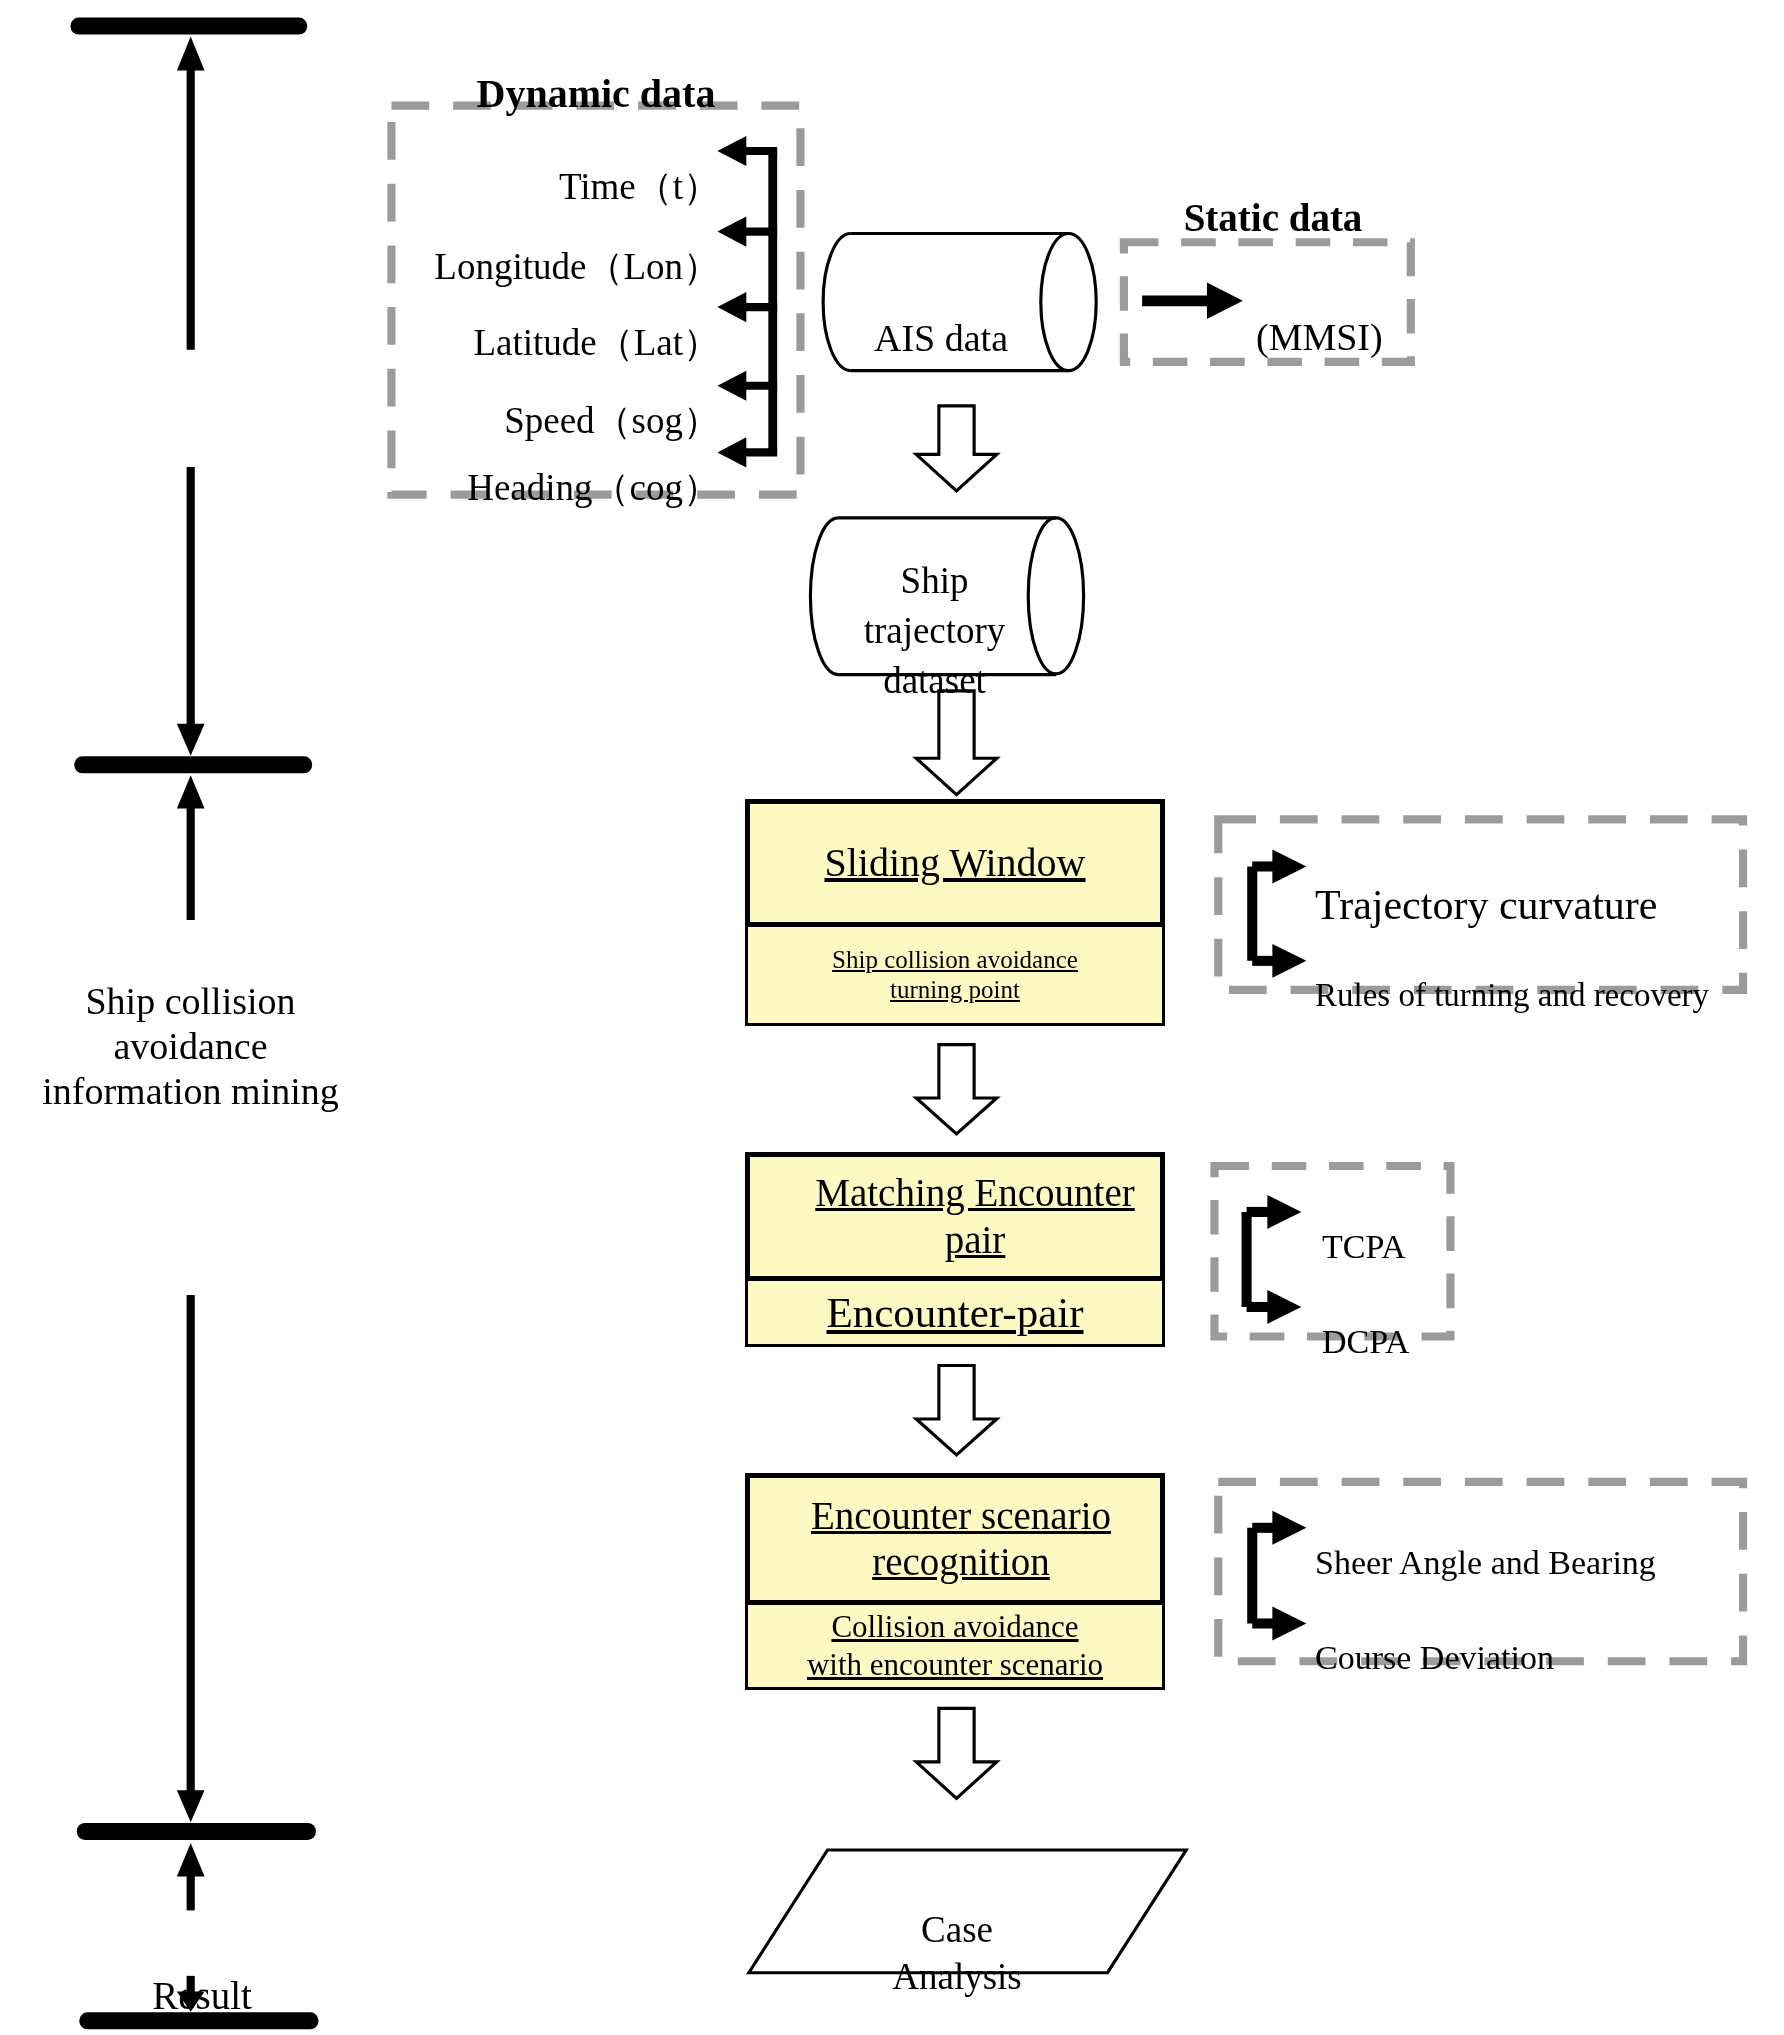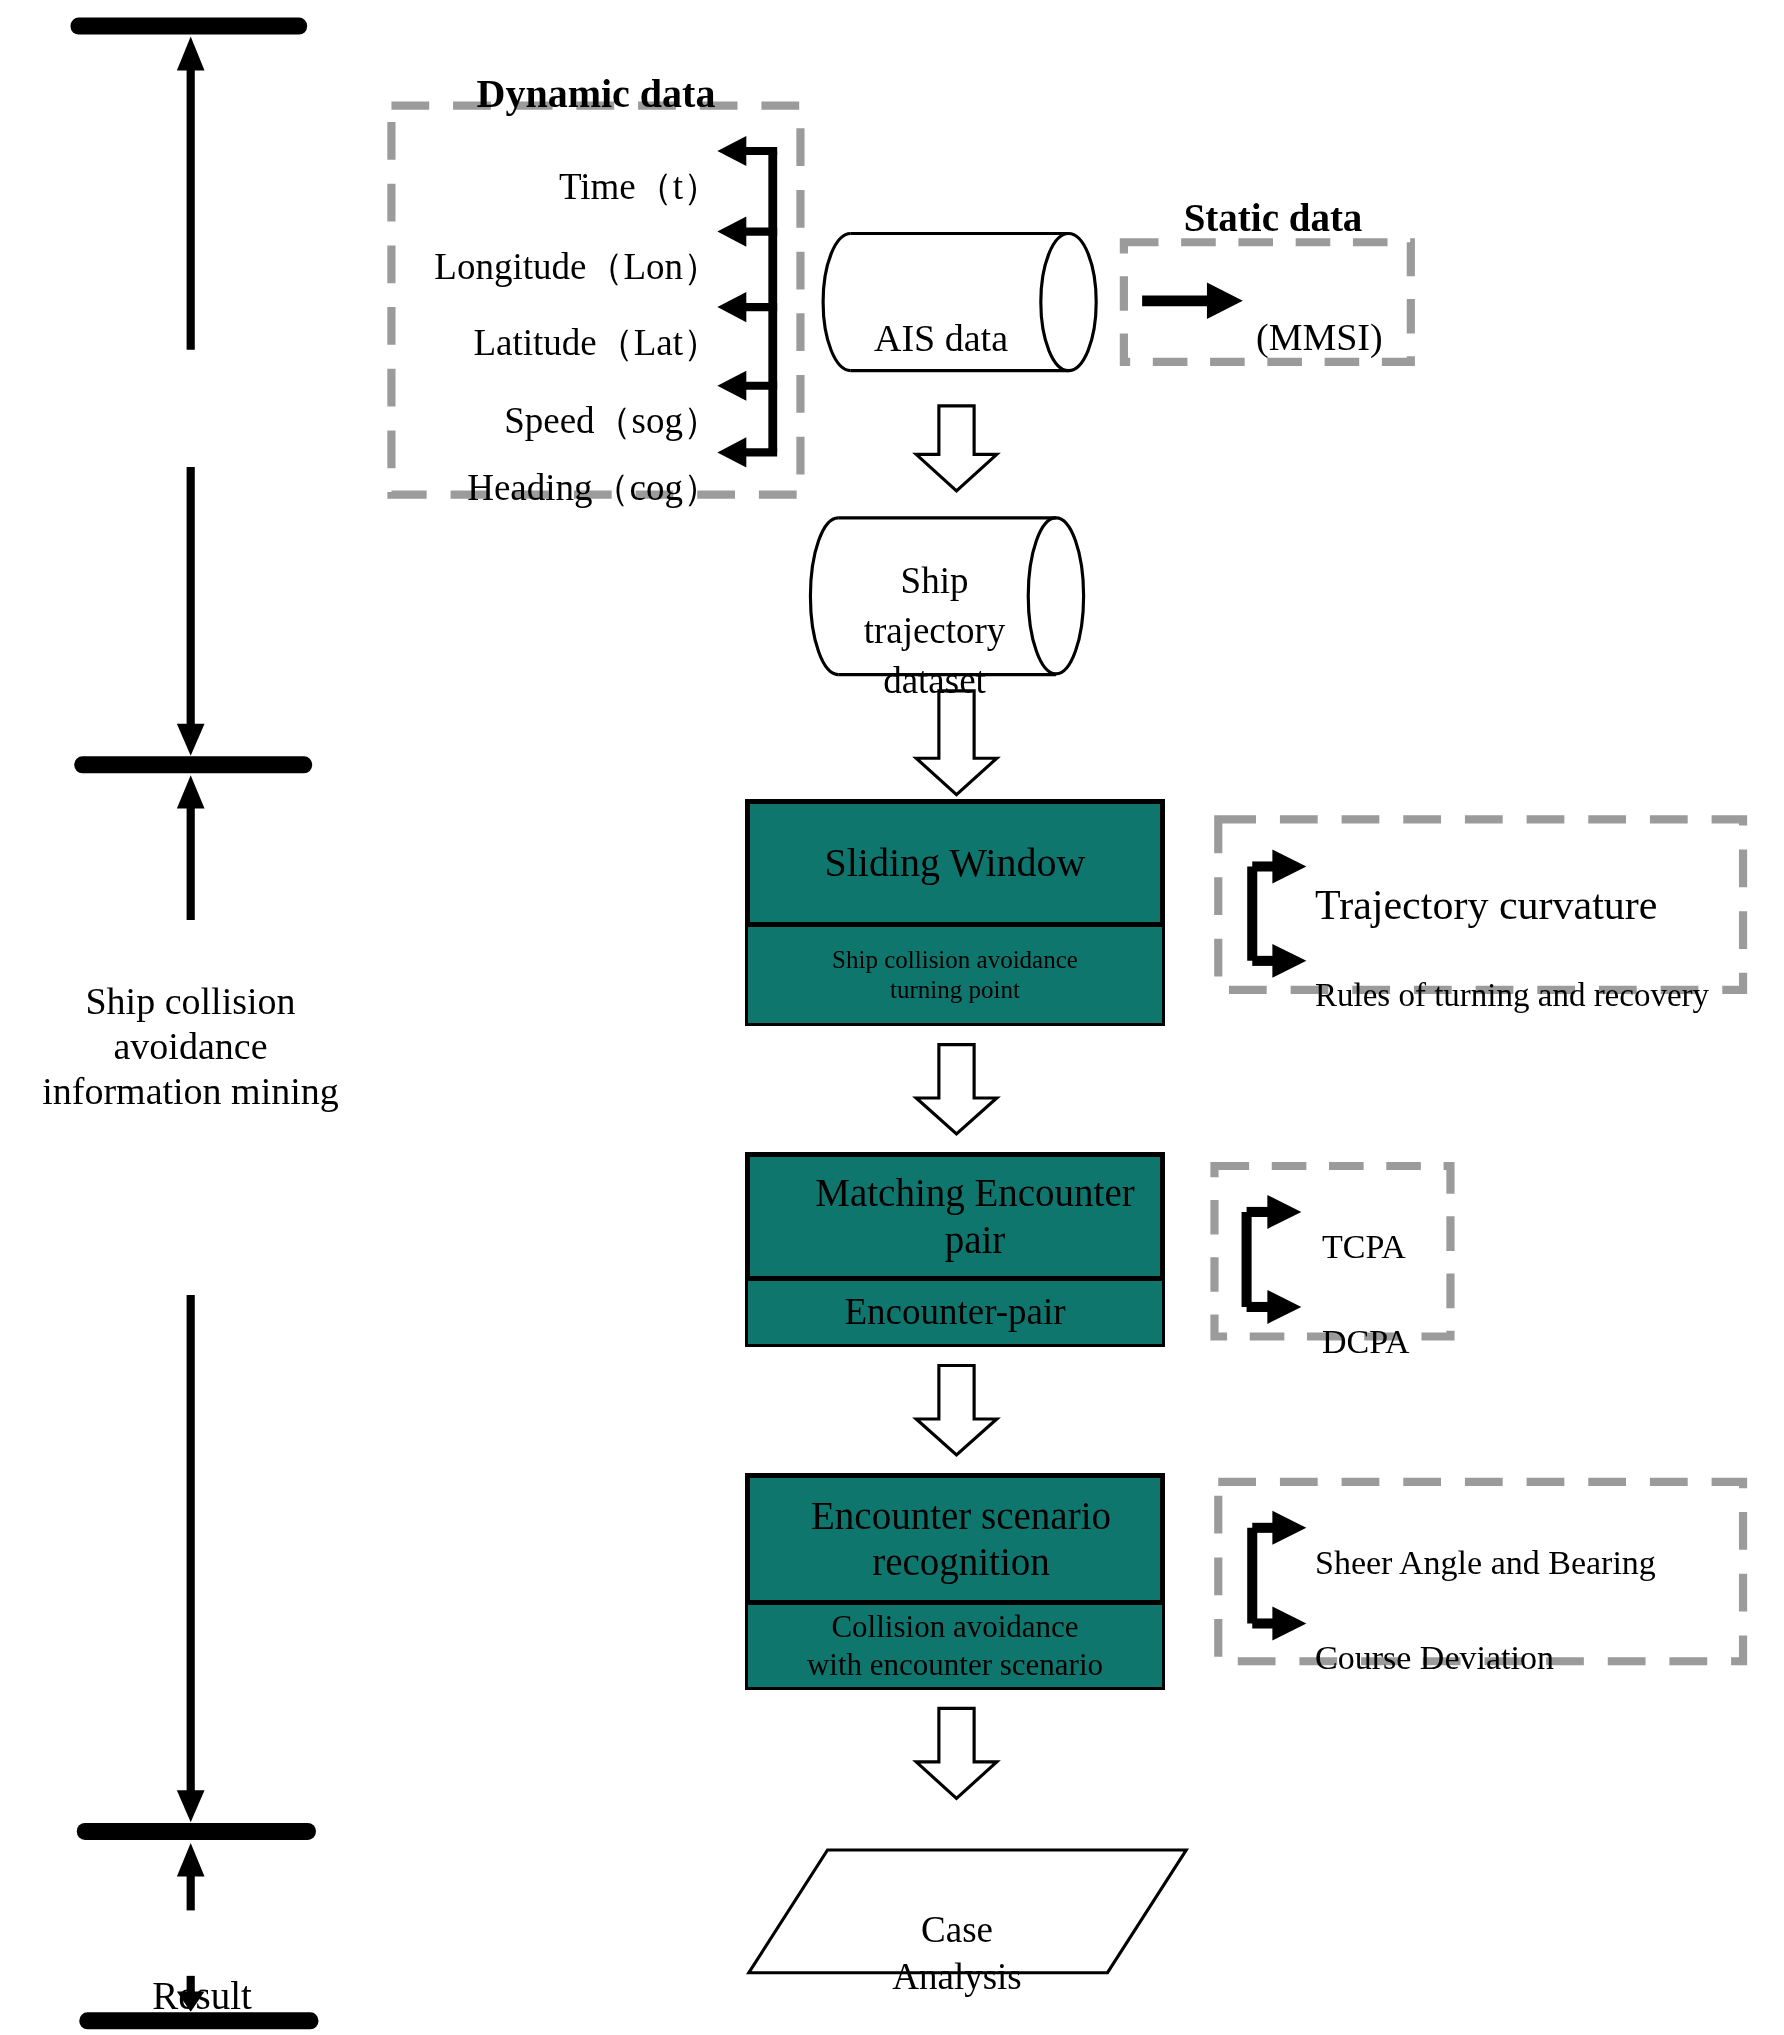--- a/index.html
+++ b/index.html
@@ -3,22 +3,22 @@
 <meta charset="utf-8">
 <style>
   html,body{margin:0;padding:0;background:#ffffff;}
   #canvas{position:relative;width:1784px;height:2035px;background:#ffffff;overflow:hidden;
           font-family:"Liberation Serif","DejaVu Serif",serif;color:#000;}
   #shapes{position:absolute;left:0;top:0;}
   .txt{position:absolute;white-space:pre-line;color:#000000;line-height:1.16;margin-top:36px;}
   .center{text-align:center;}
   .nowrap{white-space:nowrap;}
   .bold{font-weight:bold;}
-  .box{position:absolute;box-sizing:border-box;background:#0f766e;
-       display:flex;align-items:center;justify-content:center;text-align:center;white-space:pre-line;}
+  .box{position:absolute;box-sizing:border-box;background:#fef9c3;
+       display:flex;align-items:center;justify-content:center;text-align:center;white-space:pre-line;text-decoration:underline;}
   .box-main{border:5.7px solid #000;font-size:40px;line-height:1.18;}
   .box-sub{border:3.1px solid #000;border-top:none;line-height:1.2;}
 </style>
 </head>
 <body>
 
 <div id="canvas">
 
   <svg id="shapes" width="1784" height="2035" viewBox="0 0 2835 3234">
 
@@ -137,21 +137,21 @@
     <span>Ship collision avoidance
 turning point</span>
   </div>
   <div class="txt nowrap" style="left:1315px;top:845px;font-size:42px;">Trajectory curvature</div>
   <div class="txt nowrap" style="left:1315px;top:940px;font-size:33px;">Rules of turning and recovery</div>
 
   <div class="box box-main" style="left:745px;top:1152px;width:420px;height:129px;font-size:39px;padding-left:40px;">
     <span>Matching Encounter
 pair</span>
   </div>
-  <div class="box box-sub" style="left:745px;top:1281px;width:420px;height:66px;font-size:37px;">
+  <div class="box box-sub" style="left:745px;top:1281px;width:420px;height:66px;font-size:43px;">
     <span>Encounter-pair</span>
   </div>
   <div class="txt nowrap" style="left:1322px;top:1191px;font-size:34px;">TCPA</div>
   <div class="txt nowrap" style="left:1322px;top:1286px;font-size:34px;">DCPA</div>
 
   <div class="box box-main" style="left:745px;top:1473px;width:420px;height:132px;font-size:39px;padding-left:12px;">
     <span>Encounter scenario
 recognition</span>
   </div>
   <div class="box box-sub" style="left:745px;top:1605px;width:420px;height:85px;font-size:31px;line-height:38px;">

